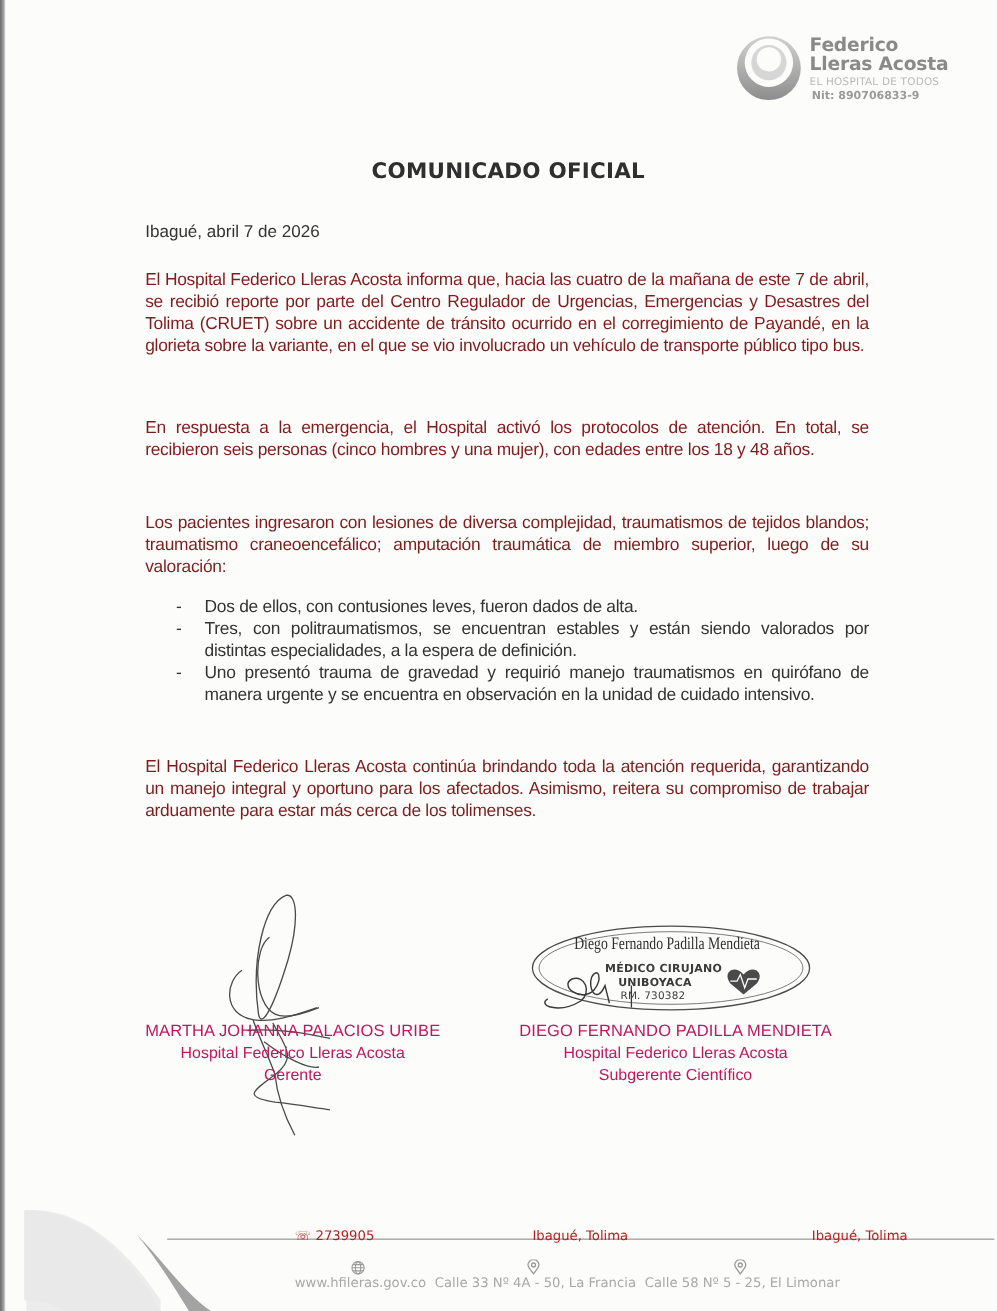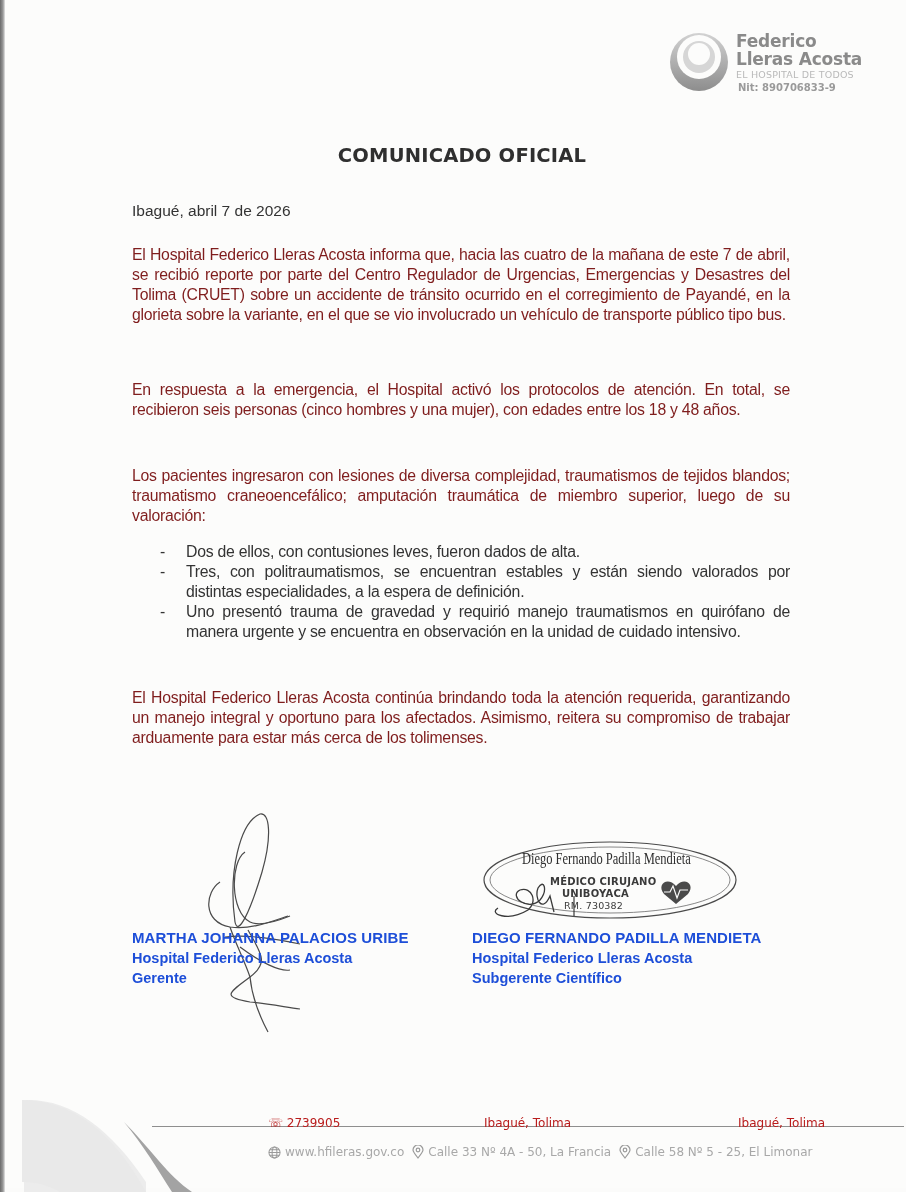--- a/index.html
+++ b/index.html
@@ -66,21 +66,21 @@
       position: absolute; left: 160px; top: 542px; width: 630px;
       list-style: none;
       font-size: 15.8px; line-height: 20px; color: #333;
       letter-spacing: -0.25px;
     }
     .bullets li { position: relative; padding-left: 26px; text-align: justify; }
     .bullets .dash { position: absolute; left: 0; top: 0; }
 
     
     .sig-left-drawing { position: absolute; left: 190px; top: 812px; width: 120px; height: 232px; }
-    .sig-block { position: absolute; font-weight: bold; font-size: 14.5px; line-height: 20px; color: #1d4ed8; }
+    .sig-block { position: absolute; font-weight: normal; font-size: 14.5px; line-height: 20px; color: #be185d; text-align: center; }
     .sig-block .sig-name { font-size: 15px; letter-spacing: 0.1px; }
     .sig-left { left: 132px; top: 928px; }
     .sig-right { left: 472px; top: 928px; }
 
     .stamp { position: absolute; left: 478px; top: 836px; width: 262px; height: 90px; }
     .stamp-name {
       position: absolute; left: 44px; top: 14px;
       font-family: "Liberation Serif", serif; font-size: 16px;
       color: #2e2e2e; transform: scaleX(0.78); transform-origin: left;
       white-space: nowrap;
@@ -97,21 +97,21 @@
     .footer-arc { position: absolute; left: 0; top: 1078px; width: 200px; height: 114px; }
     .footer-rule {
       position: absolute; left: 152px; top: 1126px; width: 752px; height: 1px;
       background: #8e8e8e;
     }
     .footer-row {
       position: absolute; top: 1145px; left: 268px;
       font-family: "DejaVu Sans", sans-serif; font-size: 12px; color: #a8a8a8;
       white-space: nowrap; display: flex; align-items: center;
     }
-    .footer-item { display: inline-flex; align-items: center; margin-right: 8px; }
+    .footer-item { display: inline-flex; align-items: center; margin-right: 8px; flex-direction: column; }
     .footer-item svg { margin-right: 4px; }
     .footer-sub {
       position: absolute; top: 1116px;
       font-family: "DejaVu Sans", sans-serif; font-size: 12px; color: #b91c1c;
       white-space: nowrap; height: 14px; overflow: hidden;
     }
     .sub-phone { left: 268px; }
     .sub-city1 { left: 484px; }
     .sub-city2 { left: 738px; }
   </style>

